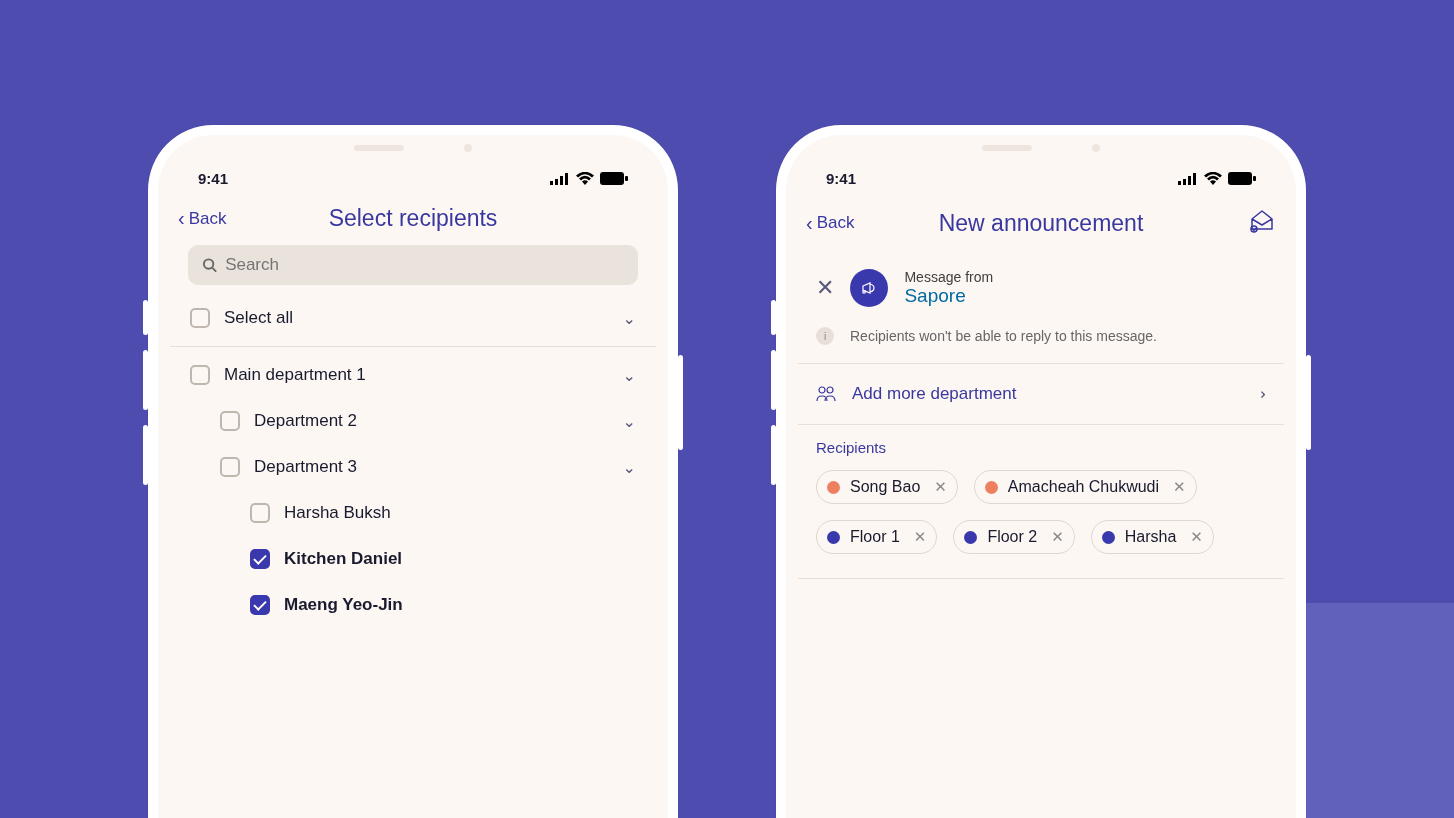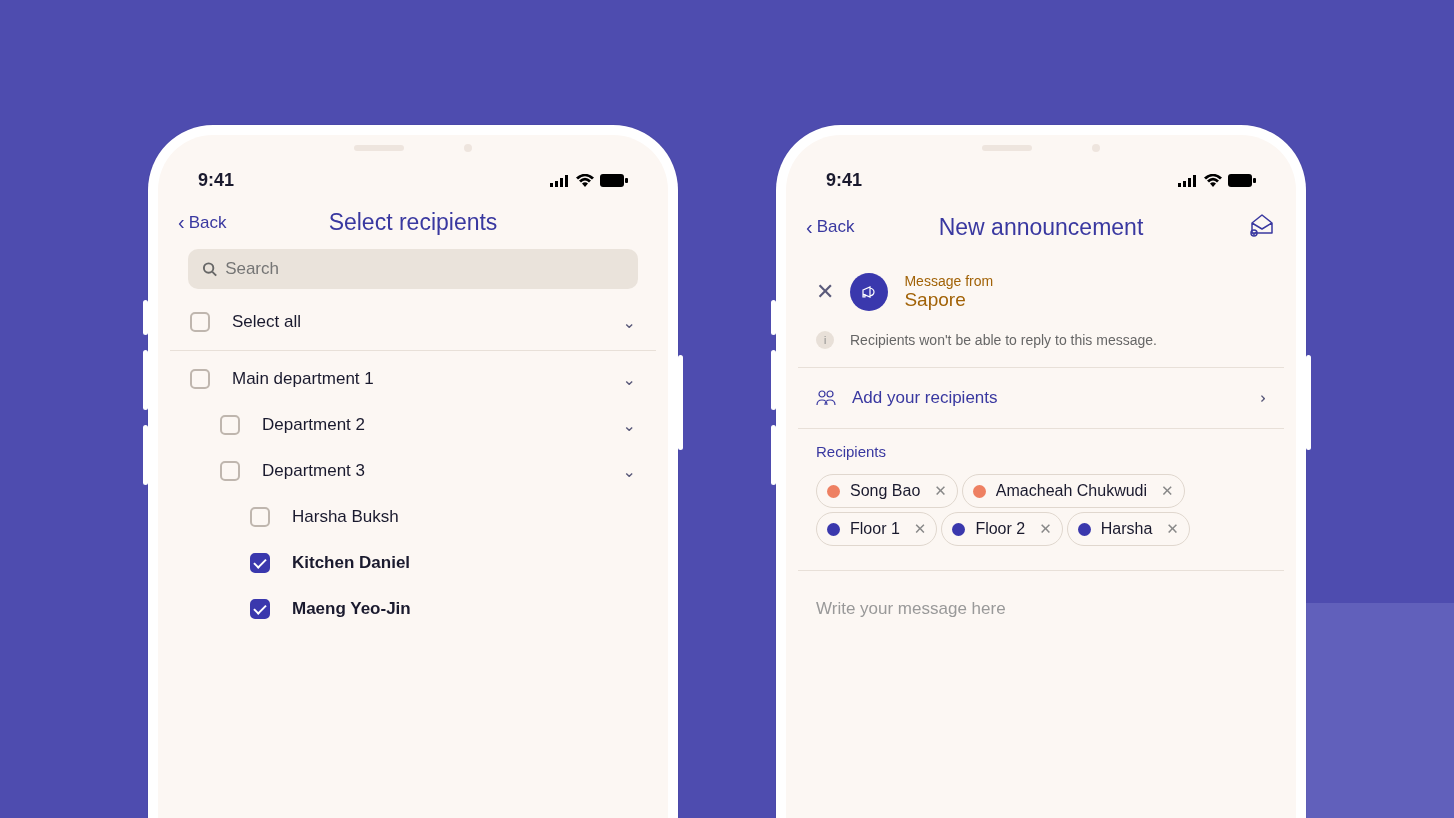--- a/index.html
+++ b/index.html
@@ -71,21 +71,21 @@
 }
 .status-bar {
   display: flex;
   justify-content: space-between;
   align-items: center;
   padding: 15px 40px 10px 40px;
   font-weight: 600;
 }
 .status-time {
   color: #1a1a2e;
-  font-size: 18px;
+  font-size: 15px;
 }
 .status-icons {
   display: flex;
   align-items: center;
   gap: 6px;
 }
 .header-row {
   display: flex;
   align-items: center;
   padding: 10px 20px;
@@ -129,21 +129,20 @@
   color: #a21caf;
   width: 100%;
 }
 .list-section { margin: 0 12px; }
 .list-row {
   display: flex;
   align-items: center;
   padding: 13px 20px;
   font-size: 17px;
   color: #1a1a2e;
-  gap: 8px;
 }
 .list-row.indent1 { padding-left: 50px; }
 .list-row.indent2 { padding-left: 80px; }
 .checkbox {
   width: 20px;
   height: 20px;
   border: 2px solid #bfb6ae;
   border-radius: 5px;
   margin-right: 14px;
   flex-shrink: 0;
@@ -191,22 +190,22 @@
   width: 38px;
   height: 38px;
   background: #3a38ad;
   border-radius: 50%;
   display: flex;
   align-items: center;
   justify-content: center;
   color: #fff;
 }
 .msg-from-block { display: flex; flex-direction: column; }
-.msg-from-label { font-size: 14px; color: #a16207; }
-.msg-from-name { font-size: 19px; color: #a16207; font-weight: 500; }
+.msg-from-label { font-size: 14px; color: #404040; }
+.msg-from-name { font-size: 19px; color: #0369a1; font-weight: 500; }
 .info-row {
   display: flex;
   align-items: center;
   gap: 16px;
   padding: 0 30px 18px 30px;
   font-size: 14px;
   color: #666;
 }
 .info-icon {
   width: 18px;
@@ -241,21 +240,21 @@
   background: #fcf7f3;
 }
 .recipients-label {
   color: #3938a0;
   font-size: 15px;
   margin-bottom: 14px;
 }
 .chips {
   display: flex;
   flex-wrap: wrap;
-  gap: 4px;
+  gap: 16px;
 }
 .chip {
   display: flex;
   align-items: center;
   gap: 10px;
   padding: 7px 10px 7px 10px;
   border: 1px solid #e0d7ce;
   border-radius: 20px;
   font-size: 16px;
   color: #1a1a2e;
@@ -426,21 +425,21 @@
       <div class="info-icon">i</div>
       <span>Recipients won't be able to reply to this message.</span>
     </div>
     <div class="full-divider"></div>
     <div class="add-recipients-row">
       <svg width="20" height="16" viewBox="0 0 20 16">
           <circle cx="6" cy="4" r="3" fill="none" stroke="#3938a0" stroke-width="1.2"></circle>
           <circle cx="14" cy="4" r="3" fill="none" stroke="#3938a0" stroke-width="1.2"></circle>
           <path d="M1 15 Q1 10 6 10 Q11 10 11 15 M9 15 Q9 10 14 10 Q19 10 19 15" fill="none" stroke="#3938a0" stroke-width="1.2"></path>
         </svg>
-      <span>Add your recipients</span>
+      <span>Add more department</span>
       <span class="expand-chevron">⌄</span>
     </div>
     <div class="full-divider"></div>
     <div class="recipients-section">
       <div class="recipients-label">Recipients</div>
       <div class="chips">
         <div class="chip">
           <span class="chip-dot orange"></span>
           <span>Song Bao</span>
           <span class="chip-x">✕</span>
@@ -461,17 +460,14 @@
           <span class="chip-x">✕</span>
         </div>
         <div class="chip">
           <span class="chip-dot blue"></span>
           <span>Harsha</span>
           <span class="chip-x">✕</span>
         </div>
       </div>
     </div>
     <div class="full-divider"></div>
-    <div class="compose-area">
-      <span>Write your message here</span>
-    </div>
   </div>
 </div>
 
 </body></html>

